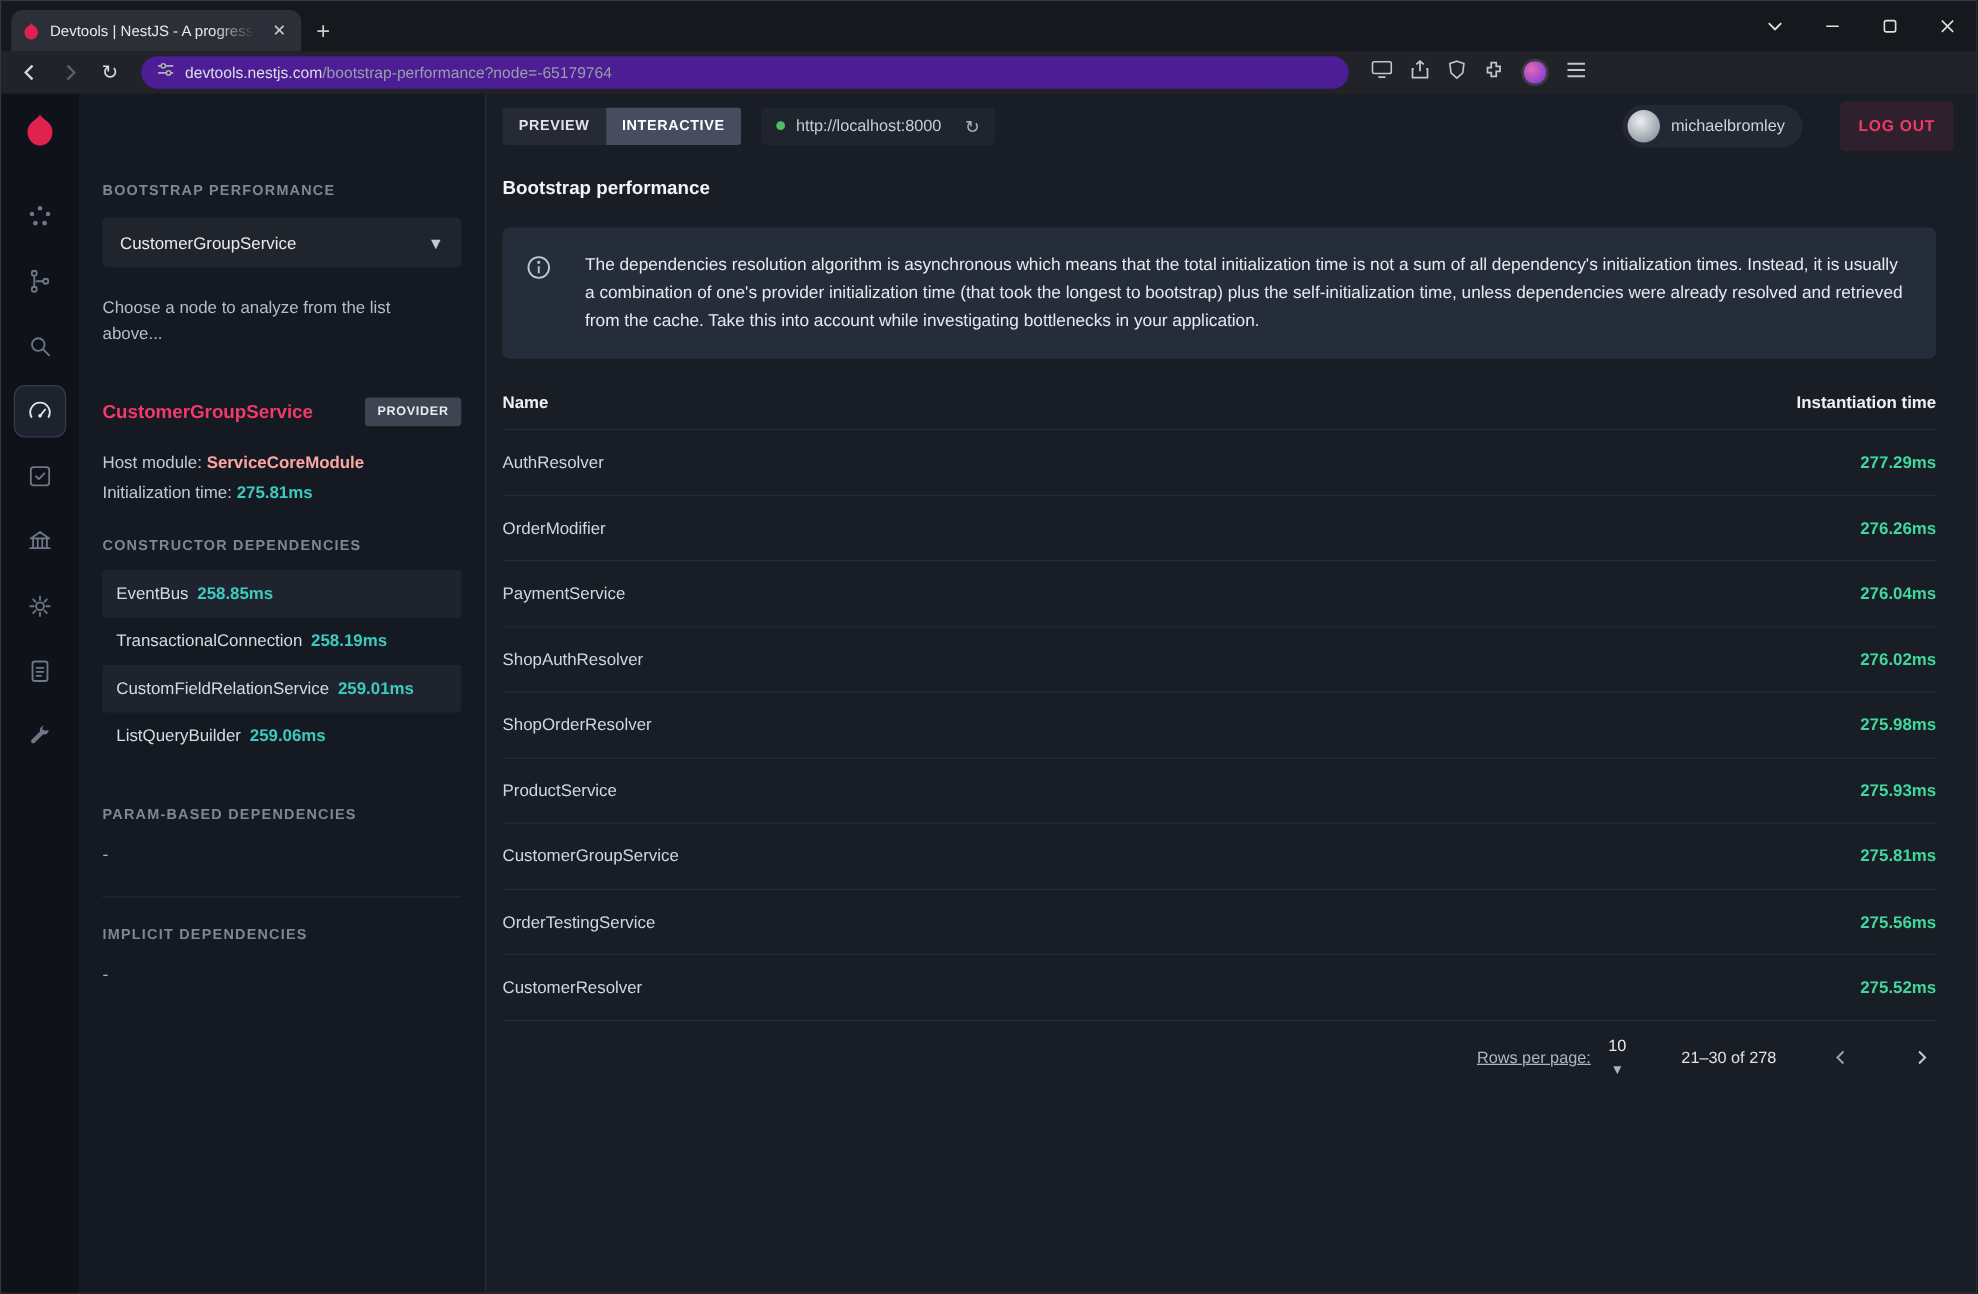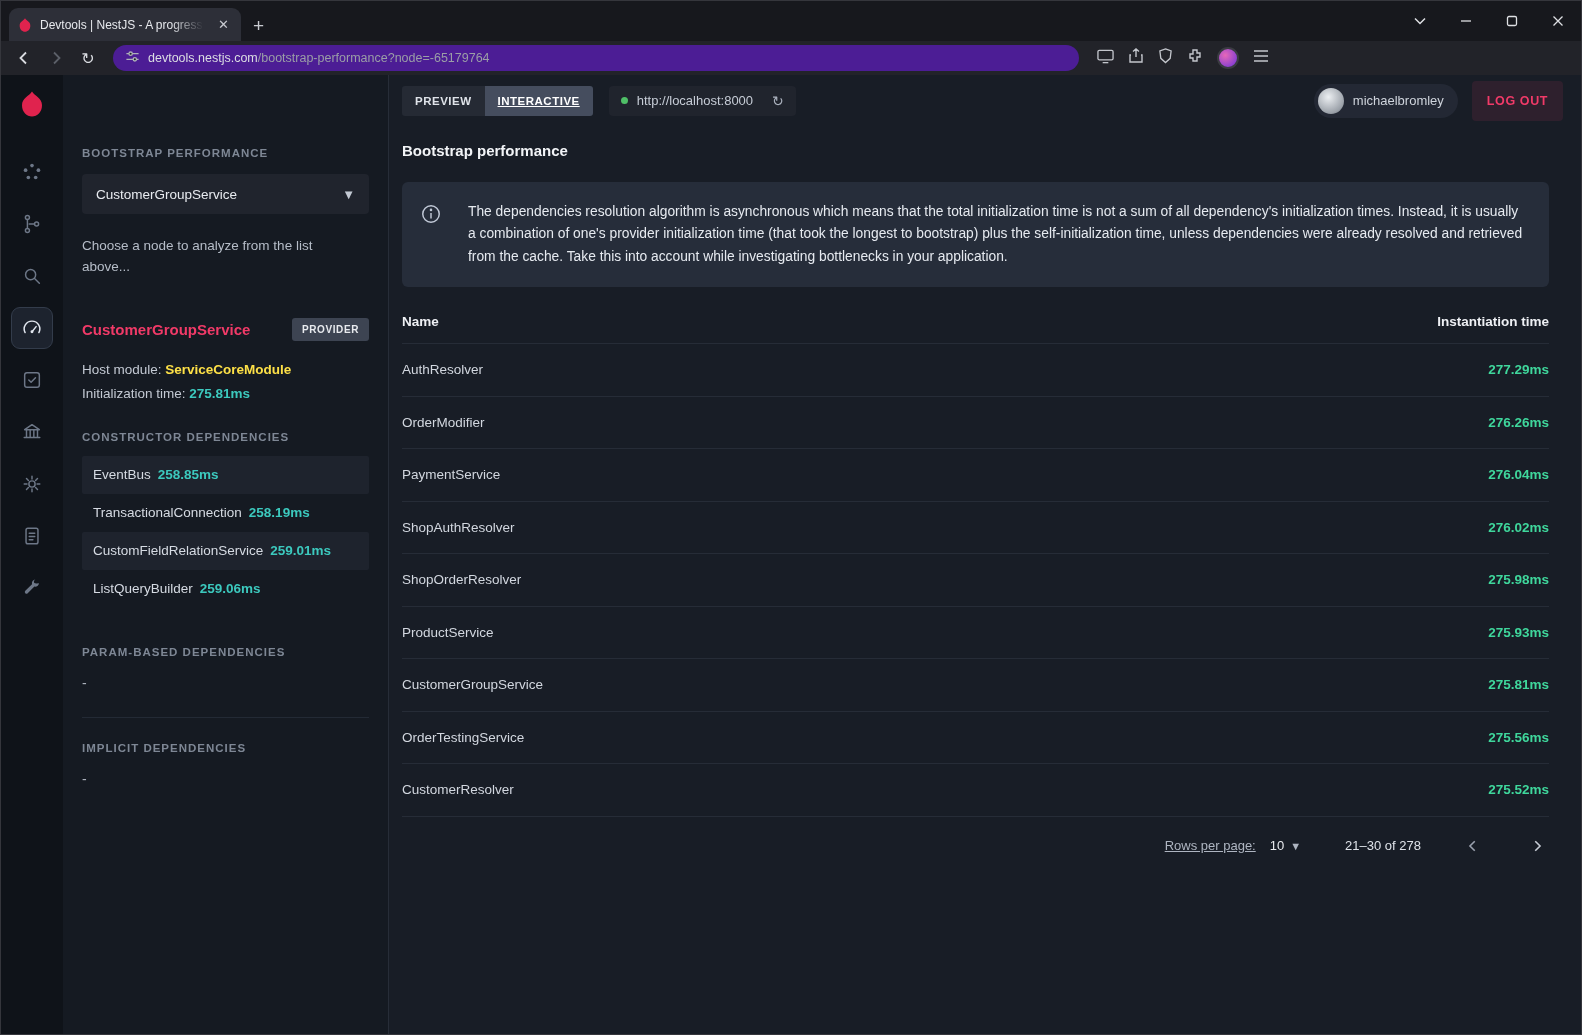--- a/index.html
+++ b/index.html
@@ -87,21 +87,21 @@
   .node-select .caret { margin-left:auto; color:#c3c9d3; font-size:13px; }
   .side-hint { margin-top:22px; color:#b6bdc8; font-size:13.5px; line-height:1.55; width:252px; }
   .node-head { margin-top:40px; display:flex; align-items:center; }
   .node-name { color:#f13a68; font-size:15px; font-weight:bold; }
   .node-badge {
     margin-left:auto; background:#3d4452; color:#e8eaee; font-size:10px; font-weight:bold;
     letter-spacing:.6px; padding:6px 10px; border-radius:3px;
   }
   .kv { margin-top:21px; font-size:13.5px; color:#c3c9d3; }
   .kv + .kv { margin-top:9px; }
-  .kv .v-bold { color:#fde047; font-weight:bold; }
+  .kv .v-bold { color:#fca5a5; font-weight:bold; }
   .kv .v-teal { color:#3cc9be; font-weight:bold; }
   .deps-title { margin-top:30px; }
   .dep-list { margin-top:13px; }
   .dep-row {
     height:38px; display:flex; align-items:center; gap:7px; padding:0 11px;
     font-size:13.5px; border-radius:2px;
   }
   .dep-row:nth-child(odd) { background:#1e232d; }
   .dep-name { color:#d6dbe3; }
   .dep-time { color:#3cc9be; font-weight:bold; }
@@ -112,40 +112,40 @@
 
   .right-col { flex:1; min-width:0; display:flex; flex-direction:column; }
 
   .topbar { height:51px; display:flex; align-items:center; padding:0 18px 0 13px; }
   .mode-toggle { display:flex; border-radius:3px; overflow:hidden; }
   .mode-btn {
     height:30px; padding:15px 13px; display:flex; align-items:center;
     font-size:11.5px; font-weight:bold; letter-spacing:.5px;
   }
   .mode-btn.preview { background:#252a34; color:#dfe3e9; }
-  .mode-btn.interactive { background:#454d5e; color:#ffffff;text-decoration:underline; }
+  .mode-btn.interactive { background:#454d5e; color:#ffffff; }
   .app-url {
     margin-left:16px; height:30px; background:#20242d; border-radius:4px;
     display:flex; align-items:center; padding:0 12px; gap:9px;
   }
   .green-dot { width:7px; height:7px; border-radius:50%; background:#4fbf67; }
   .app-url-text { color:#c6ccd6; font-size:13px; }
   .app-url-reload { color:#aab1bd; font-size:14px; margin-left:10px; }
   .topbar-spacer { flex:1; }
   .user-pill {
     display:flex; align-items:center; gap:9px; background:#232834;
     border-radius:17px; height:34px; padding:0 14px 0 4px;
   }
   .user-avatar {
     width:26px; height:26px; border-radius:50%;
     background:radial-gradient(circle at 40% 35%, #eceff2, #9aa0a8 70%, #5d636c);
   }
   .user-name { color:#cfd4dc; font-size:13px; }
   .logout-btn {
-    margin-left:14px; height:40px; padding:0 15px; border-radius:4px;
+    margin-left:30px; height:40px; padding:0 15px; border-radius:4px;
     display:flex; align-items:center; background:rgba(241,58,104,0.10);
     color:#f13a68; font-size:12.5px; font-weight:bold; letter-spacing:.6px;
   }
 
   .content { flex:1; padding:16px 32px 0 13px; overflow:hidden; }
   .page-title { color:#f2f4f7; font-size:15px; font-weight:bold; }
   .info-box {
     margin-top:23px; background:#262d3a; border-radius:6px;
     padding:19px 26px 19px 18px; display:flex; gap:26px;
   }
@@ -164,21 +164,21 @@
     font-size:13.5px;
   }
   .tname { color:#d2d7df; }
   .ttime { margin-left:auto; color:#3fd79c; font-weight:bold; }
 
   .pagination {
     height:58px; display:flex; align-items:center; justify-content:flex-end; gap:0;
     font-size:13px;
   }
   .rpp-label { color:#aeb5c1;text-decoration:underline; }
-  .rpp-select { margin-left:14px; display:flex; align-items:center; gap:6px; color:#e8eaee; }
+  .rpp-select { margin-left:14px; display:flex; align-items:center; gap:6px; color:#e8eaee;flex-direction:column; }
   .rpp-caret { color:#aeb5c1; font-size:11px; }
   .range { margin-left:44px; color:#dfe3e9; }
   .page-btn { margin-left:40px; width:24px; height:24px; display:flex; align-items:center; justify-content:center; }
   .page-btn svg { stroke:#99a0ad; }
   .page-btn.next svg { stroke:#c8cdd6; }
 </style>
 </head>
 <body>
 
 <div id="page">

